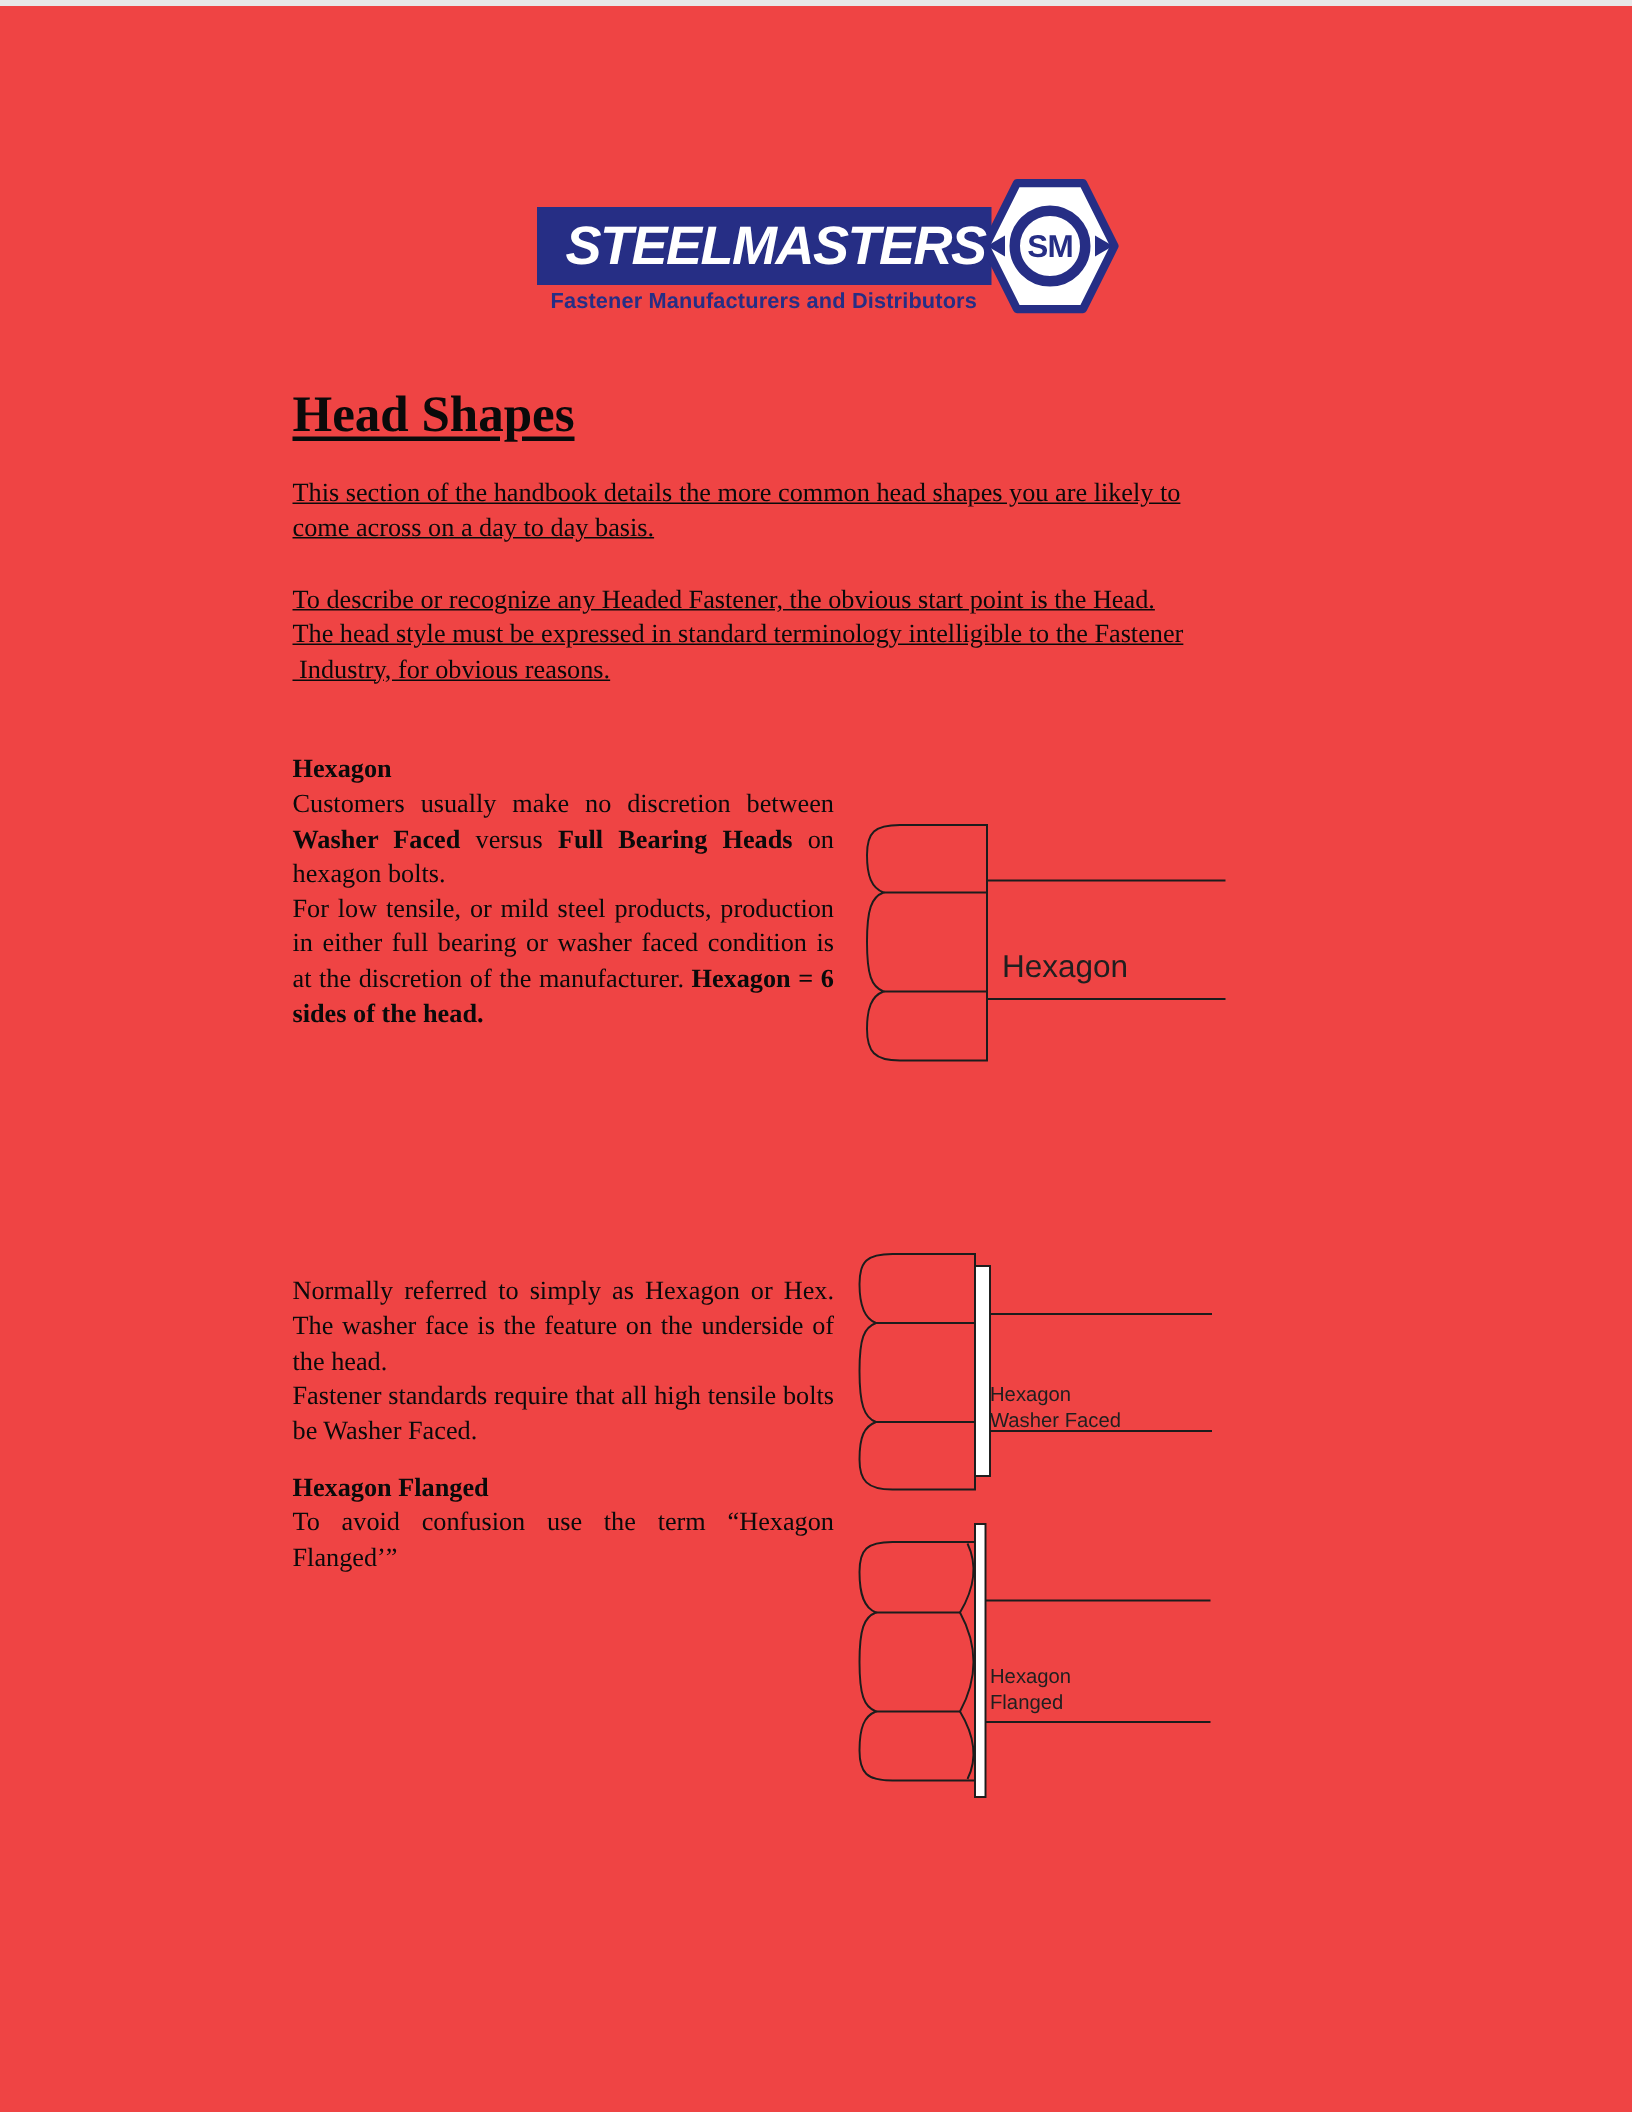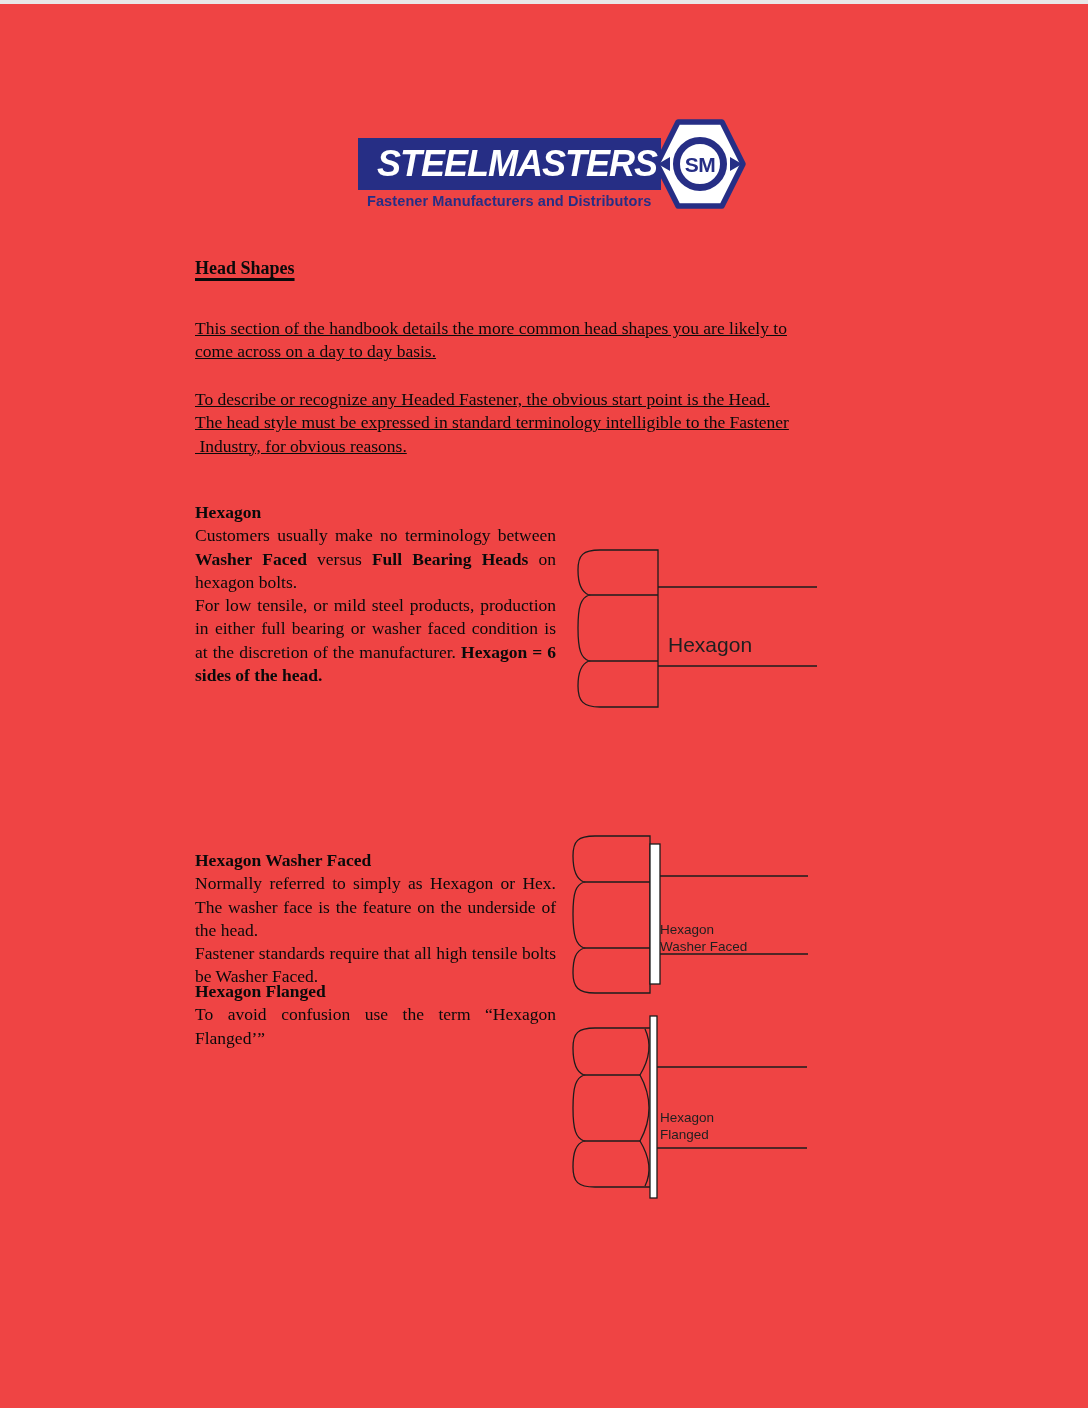--- a/index.html
+++ b/index.html
@@ -24,21 +24,21 @@
   }
   .monogram {
     position:absolute; left:323px; top:44px; width:44px; text-align:center;
     color:#262e85; font-family:"Liberation Sans", sans-serif; font-weight:bold;
     font-size:21px; letter-spacing:-0.5px;
   }
 
   
   .title {
     position:absolute; left:195px; top:254px; margin:0;
-    font-size:18px; font-weight:bold;
+    font-size:34px; font-weight:bold;
     text-decoration:underline; text-decoration-thickness:2.5px; text-underline-offset:4px;
   }
   .intro { position:absolute; left:195px; width:700px; font-size:17.5px; line-height:23.3px;text-decoration:underline; }
   .intro.p1 { top:313px; }
   .intro.p2 { top:384px; }
   .intro .ln { white-space:pre; }
 
   .section { position:absolute; left:195px; width:361px; font-size:17.5px; line-height:23.3px; text-align:justify; }
   .section h2 { margin:0; font-size:17.5px; line-height:23.3px; text-align:left; }
   .section p { margin:0; }
@@ -88,32 +88,31 @@
     <div class="ln">come across on a day to day basis.</div>
   </div>
   <div class="intro p2">
     <div class="ln">To describe or recognize any Headed Fastener, the obvious start point is the Head.</div>
     <div class="ln">The head style must be expressed in standard terminology intelligible to the Fastener</div>
     <div class="ln"> Industry, for obvious reasons.</div>
   </div>
 
   <div class="section s1">
     <h2>Hexagon</h2>
-    <p><span>Customers usually make no terminology between </span><b>Washer Faced</b><span> versus </span><b>Full Bearing Heads</b><span> on hexagon bolts.</span></p>
+    <p><span>Customers usually make no discretion between </span><b>Washer Faced</b><span> versus </span><b>Full Bearing Heads</b><span> on hexagon bolts.</span></p>
     <p><span>For low tensile, or mild steel products, production in either full bearing or washer faced condition is at the discretion of the manufacturer. </span><b>Hexagon = 6 sides of the head.</b></p>
   </div>
   <svg class="diagram d1" width="250" height="175" viewBox="0 0 250 175">
     <path d="M 88 8 L 30 8 C 13 8 8 13 8 28 C 8 42 11 50 19 53 C 11 56 8 64 8 86 C 8 108 11 116 19 119 C 11 122 8 130 8 144 C 8 159 13 165 30 165 L 88 165 Z"></path>
     <path d="M 19 53 L 88 53 M 19 119 L 88 119"></path>
     <path d="M 88 45 L 247 45 M 88 124 L 247 124"></path>
   </svg>
   <div class="dlabel lab1">Hexagon</div>
 
   <div class="section s2">
-    <h2>Hexagon Washer Faced</h2>
     <p><span>Normally referred to simply as Hexagon or Hex.  The washer face is the feature on the underside of the head.</span></p>
     <p><span>Fastener standards require that all high tensile bolts be Washer Faced.</span></p>
   </div>
   <svg class="diagram d2" width="250" height="185" viewBox="0 0 250 185">
     <path d="M 85 7 L 30 7 C 13 7 8 12 8 27 C 8 41 11 50 19 53 C 11 56 8 63 8 85 C 8 107 11 116 19 119 C 11 122 8 129 8 144 C 8 158 13 164 30 164 L 85 164 Z"></path>
     <path d="M 19 53 L 85 53 M 19 119 L 85 119"></path>
     <rect class="face" x="85" y="15" width="10" height="140"></rect>
     <path d="M 95 47 L 243 47 M 95 125 L 243 125"></path>
   </svg>
   <div class="dlabel lab-sm lab2">

